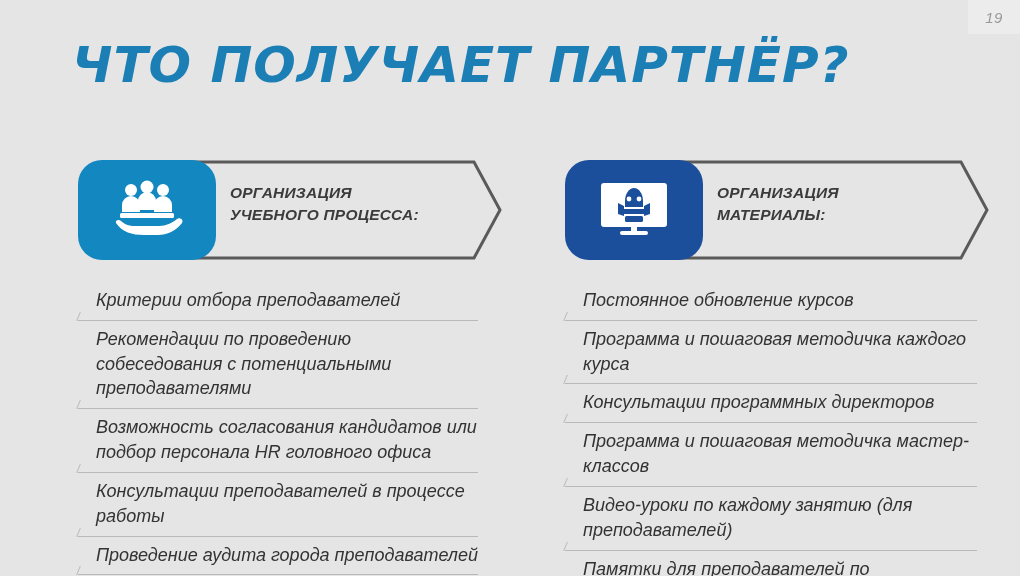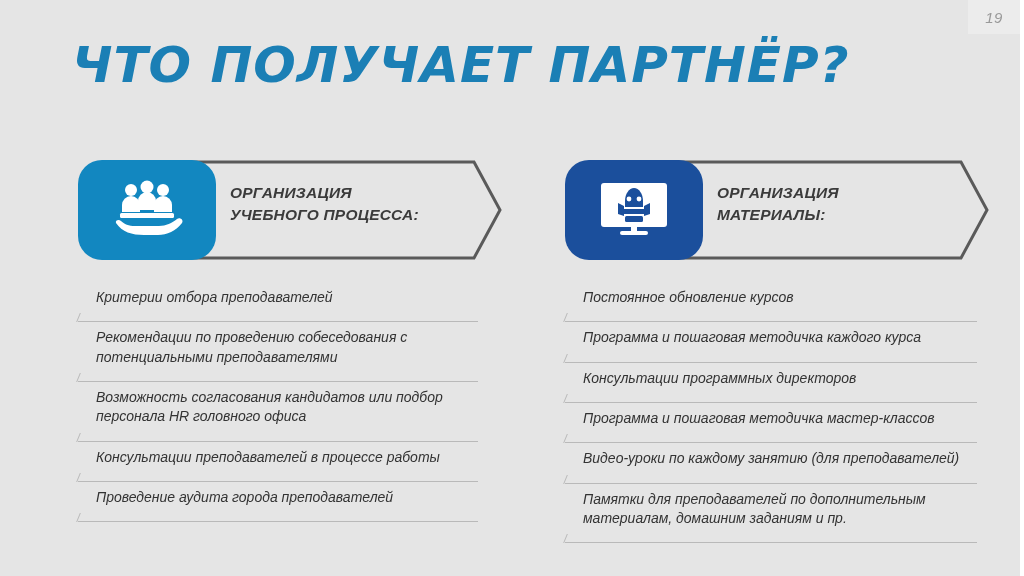--- a/index.html
+++ b/index.html
@@ -99,22 +99,22 @@
     line-height: 1.45;
     letter-spacing: 0.2px;
   }
 
   
   .list {
     margin-top: 12px;
   }
   .list-item {
     position: relative;
-    padding: 6px 0 15px 18px;
-    font-size: 14px;
+    padding: 6px 0 8px 18px;
+    font-size: 18px;
     color: #333333;
     line-height: 1.38;
   }
   .list-item .rule {
     position: absolute;
     left: 0;
     bottom: 0;
     height: 1px;
     background: #b9b9b9;
     width: 100%;

